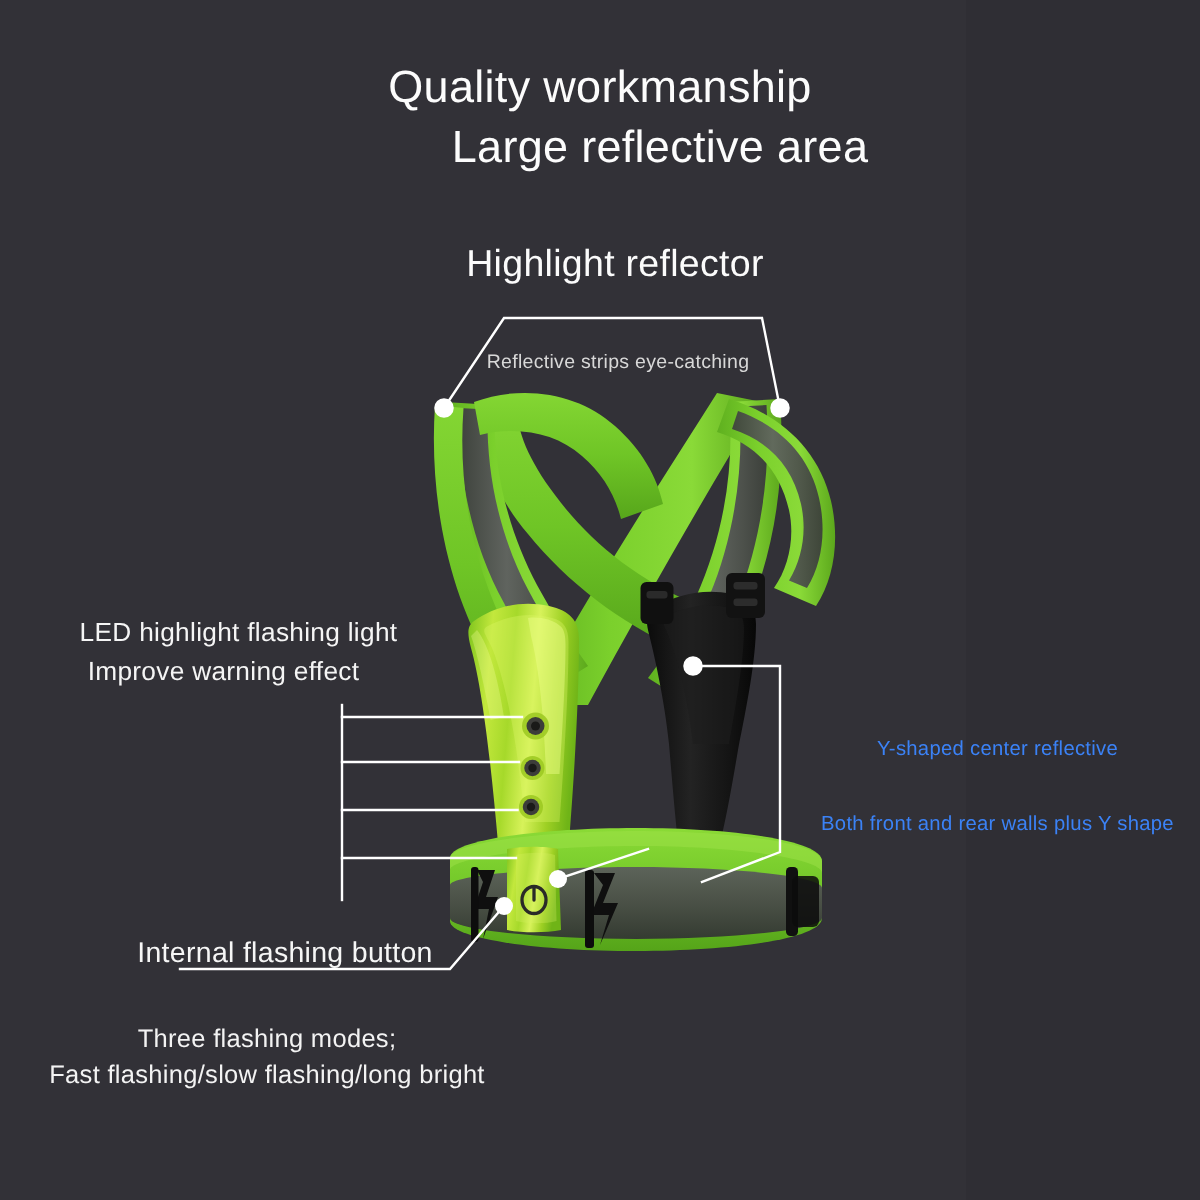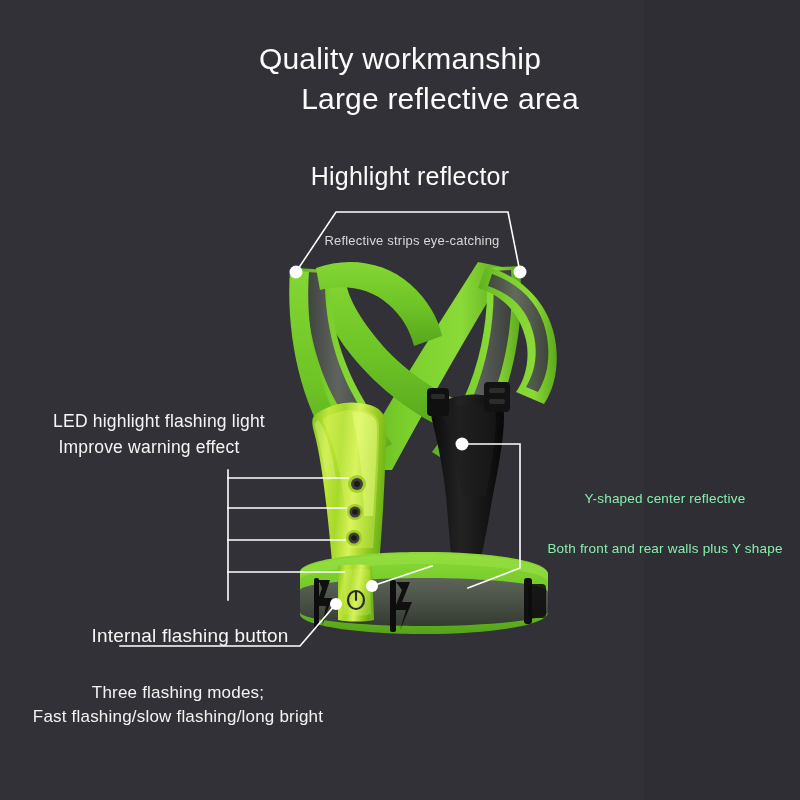--- a/index.html
+++ b/index.html
@@ -50,21 +50,21 @@
 
   .lbl-left {
     left: 0; width: 330px; text-align: center;
     font-size: 17.5px; line-height: 26px; color: #f5f5f5;
   }
   #led-l1 { top: 408px; transform: translateX(-6px); }
   #led-l2 { top: 434px; transform: translateX(-16px); }
 
   .lbl-right {
     left: 530px; width: 270px; text-align: center;
-    font-size: 13.5px; line-height: 22px; color: #86efac;
+    font-size: 13.5px; line-height: 22px; color: #3b82f6;
   }
   #yshape-l1 { top: 488px; }
   #yshape-l2 { top: 510px; margin-top: 28px; }
 
   #btn-title {
     left: 0; top: 622px; width: 400px; text-align: center;
     font-size: 19px; line-height: 28px; color: #f6f6f6;
     transform: translateX(-10px);
   }
   .lbl-bottom {

